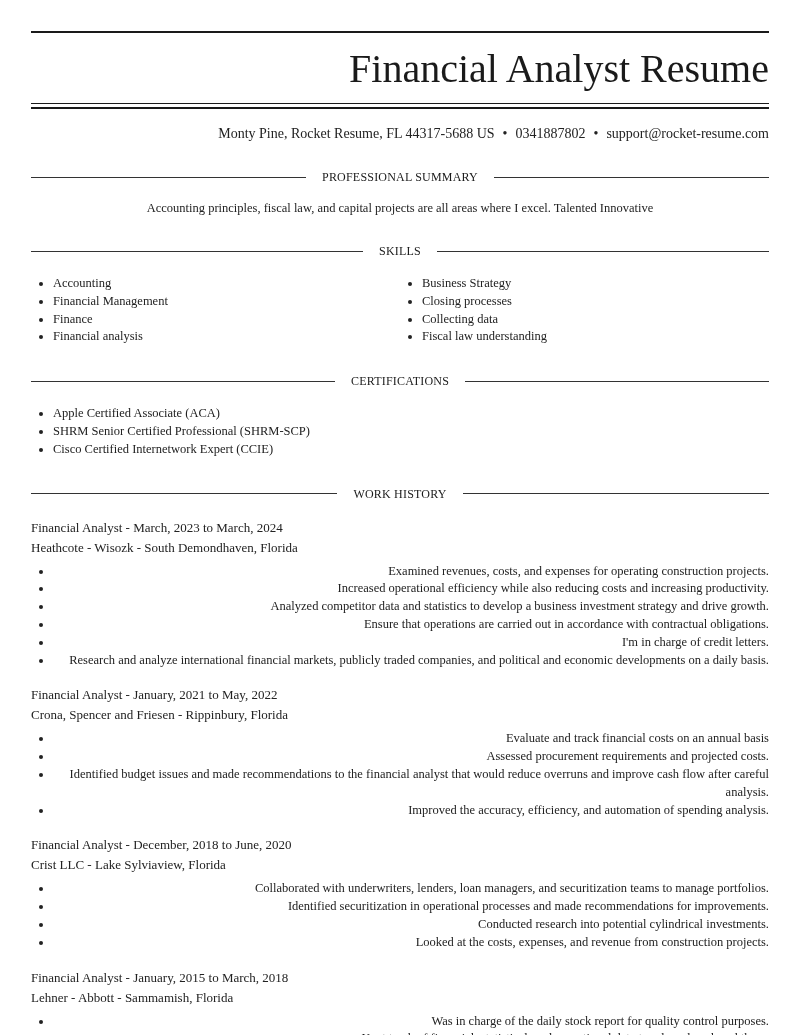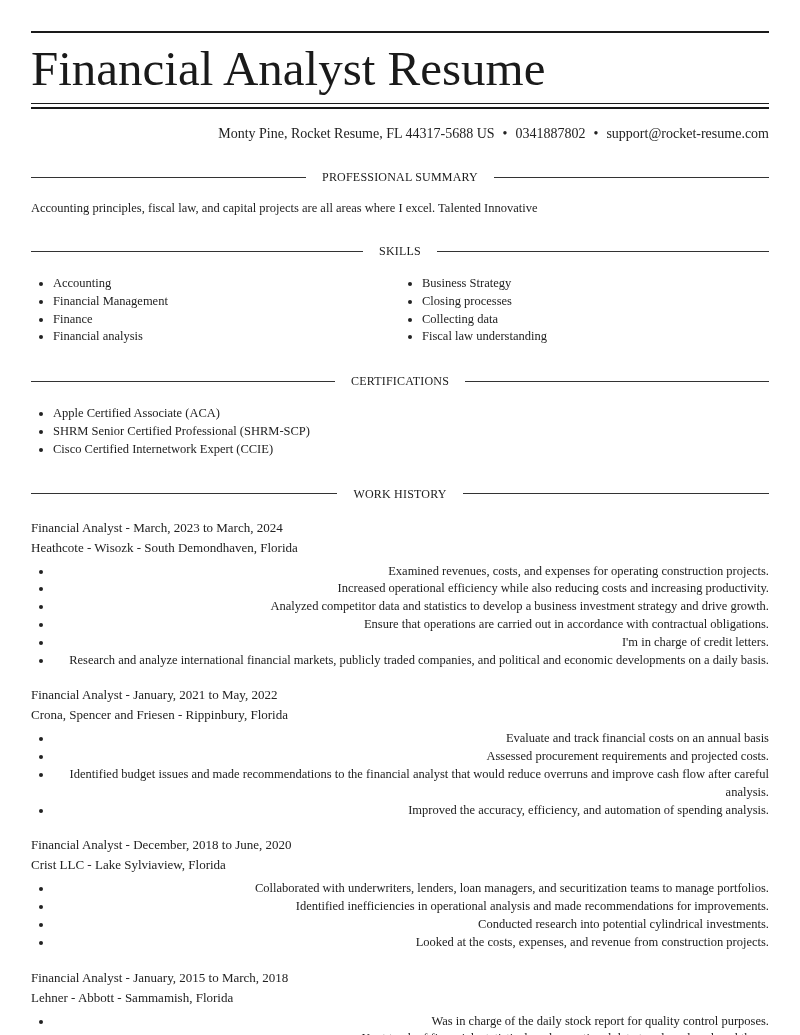--- a/index.html
+++ b/index.html
@@ -4,39 +4,39 @@
 <style>
   html, body { margin: 0; padding: 0; background: #ffffff; }
   body {
     width: 800px; height: 1035px; overflow: hidden;
     font-family: "Liberation Serif", "DejaVu Serif", serif;
     color: #222222;
   }
   .page { position: relative; padding: 0 31px; }
   .rule-top { margin-top: 31px; height: 0; border-top: 2px solid #1a1a1a; }
   .title {
-    text-align: left; font-size: 49px; font-weight: normal;
+    text-align: right; font-size: 40px; font-weight: normal;
     margin: 14px 0 0 0; line-height: 44px; color: #1a1a1a;
   }
   .rule-double { margin-top: 12px; }
   .rule-double .l1 { border-top: 1px solid #1a1a1a; }
   .rule-double .l2 { border-top: 2px solid #1a1a1a; margin-top: 3px; }
   .contact {
     text-align: right; font-size: 14px; margin-top: 17px; line-height: 16px;
   }
   .contact .sep { padding: 0 8px; }
   .section-head {
     display: flex; align-items: center; margin-top: 24px;
   }
   .section-head .line { flex: 1; border-top: 1px solid #333; }
   .section-head .label {
     font-size: 12px; padding: 0 16px; letter-spacing: 0.2px; color: #1a1a1a;
     line-height: 22px;
   }
-  .summary { font-size: 12.5px; margin-top: 12px; line-height: 16px; }
+  .summary { font-size: 12.5px; margin-top: 12px; line-height: 16px; text-align: center; }
   ul { margin: 0; padding-left: 22px; }
   li { font-size: 12.5px; line-height: 17.8px; }
   .skills { display: flex; margin-top: 13px; }
   .skills ul { width: 364px; }
   .certs { margin-top: 13px; }
   .job { margin-top: 13px; }
   .job + .job { margin-top: 16px; }
   .job .l { font-size: 13px; line-height: 20px; }
   .job .l b { font-weight: normal; }
   .job ul { margin-top: 5px; text-align: right; }
@@ -122,21 +122,21 @@
       <li>Identified budget issues and made recommendations to the financial analyst that would reduce overruns and improve cash flow after careful analysis.</li>
       <li>Improved the accuracy, efficiency, and automation of spending analysis.</li>
     </ul>
   </div>
 
   <div class="job">
     <div class="l"><b>Financial Analyst</b><span> - </span><span>December, 2018 to June, 2020</span></div>
     <div class="l"><b>Crist LLC</b><span> - </span><span>Lake Sylviaview, Florida</span></div>
     <ul>
       <li>Collaborated with underwriters, lenders, loan managers, and securitization teams to manage portfolios.</li>
-      <li>Identified inefficiencies in operational analysis and made recommendations for improvements.</li>
+      <li>Identified securitization in operational processes and made recommendations for improvements.</li>
       <li>Conducted research into potential cylindrical investments.</li>
       <li>Looked at the costs, expenses, and revenue from construction projects.</li>
     </ul>
   </div>
 
   <div class="job">
     <div class="l"><b>Financial Analyst</b><span> - </span><span>January, 2015 to March, 2018</span></div>
     <div class="l"><b>Lehner - Abbott</b><span> - </span><span>Sammamish, Florida</span></div>
     <ul>
       <li>Was in charge of the daily stock report for quality control purposes.</li>

